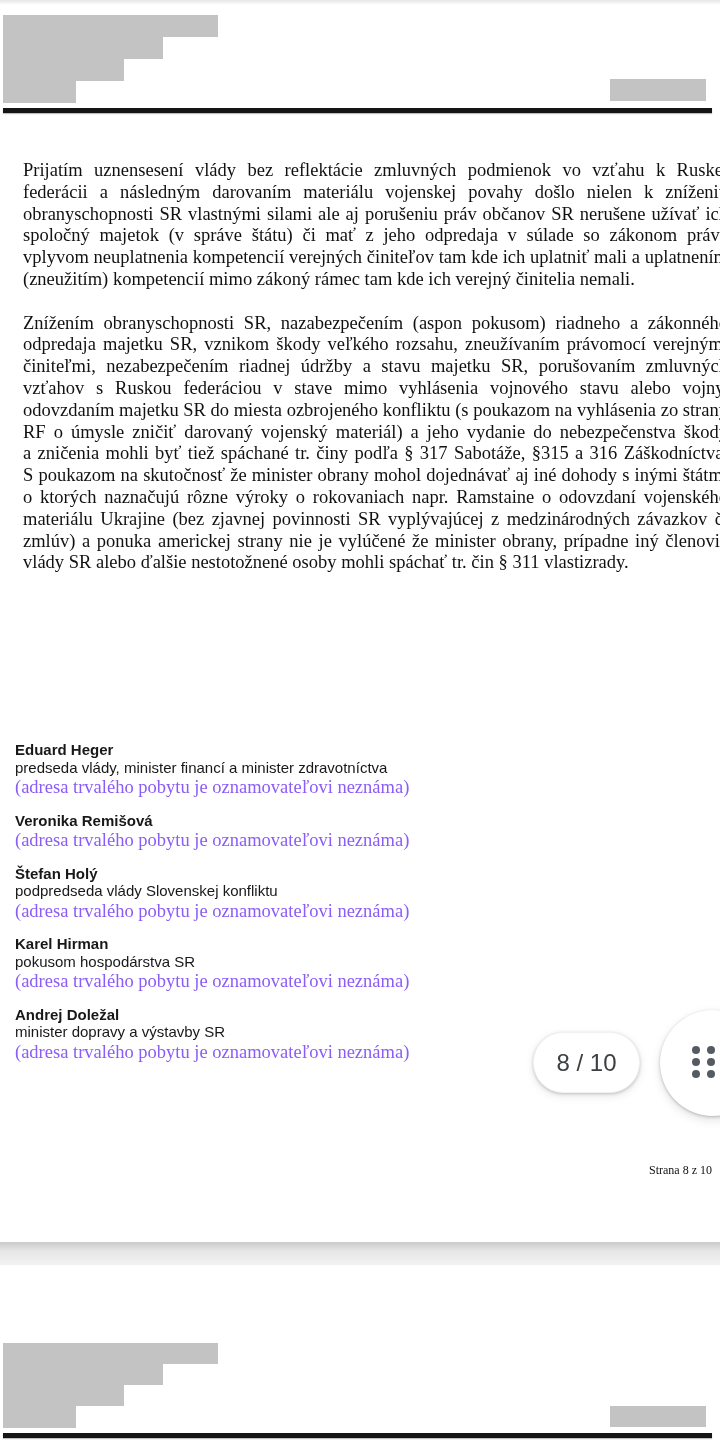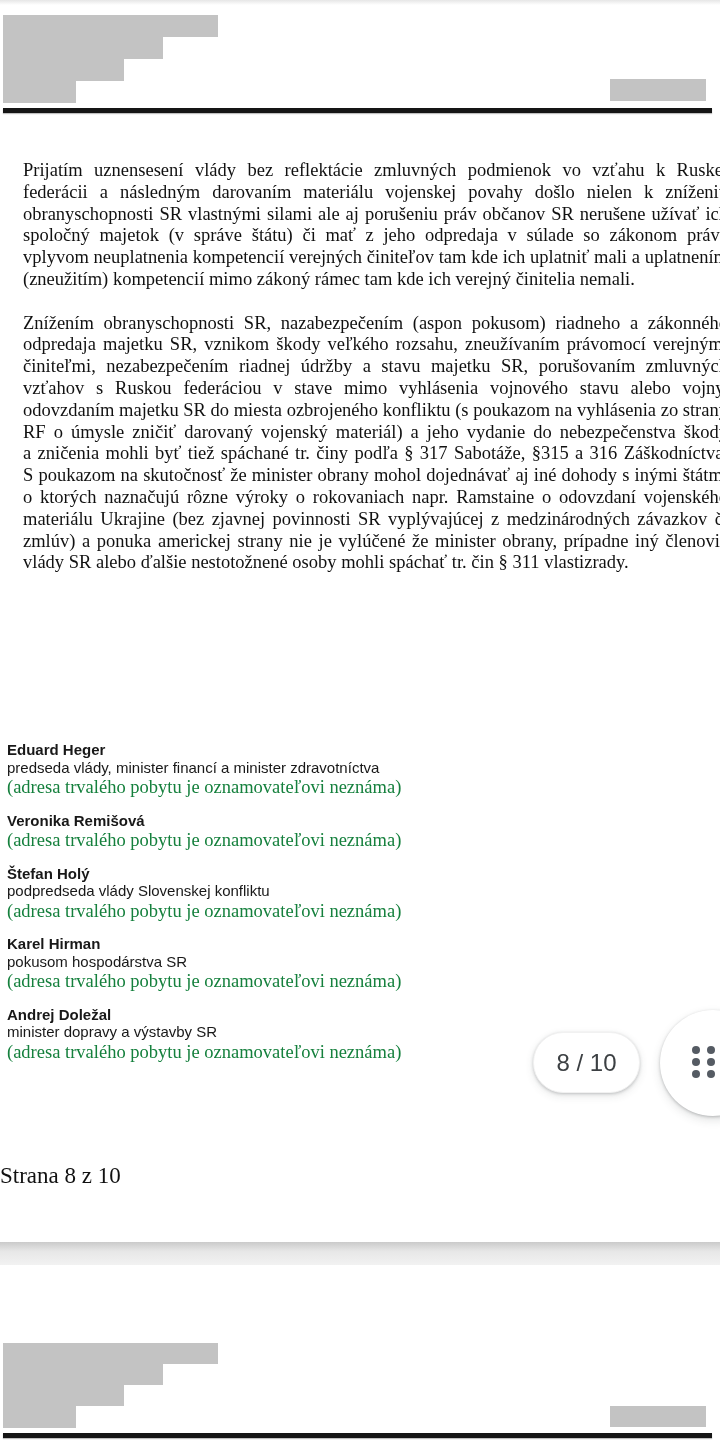--- a/index.html
+++ b/index.html
@@ -17,28 +17,28 @@
   .page-gap { position:absolute; left:0; width:720px; top:1242px; height:23px;
     background:linear-gradient(to bottom,#cacaca 0%,#e7e7e7 40%,#f2f2f2 100%); }
 
   
   .doc-flow { position:absolute; left:7px; top:160px; width:705px;
     text-align:justify; font-size:18.5px; line-height:21.8px;margin-left:16px; }
   .doc-flow p { margin:0 0 21.8px 0; }
 
   .persons { position:absolute; left:7px; top:741px; width:705px;
     font-family:"Liberation Sans", sans-serif; font-size:15px; color:#181818; }
-  .person { margin:0 0 13px 0; }
+  .person { margin:0 0 13px 8px; }
   .person .name { font-weight:bold; line-height:17.5px; }
   .person .role { line-height:17.5px; }
   .person .addr { font-family:"Liberation Serif", serif; font-size:18.5px;
-    line-height:22.5px; color:#15803d; }
+    line-height:22.5px; color:#8b5cf6; }
 
   .page-footer { position:absolute; top:1163px; left:0; width:712px;
-    text-align:left; font-size:23px; color:#111111; }
+    text-align:right; font-size:12px; color:#111111; }
 
   
   .page-pill { position:absolute; left:533px; top:1032px; width:107px; height:61px;
     border-radius:30px; background:#ffffff;
     border:1px solid #f1f1f1; box-sizing:border-box;
     box-shadow:0 1px 3px rgba(60,64,67,0.25), 0 3px 8px rgba(60,64,67,0.12);
     display:flex; align-items:center; justify-content:center;
     font-family:"Liberation Sans", sans-serif; font-size:24px; color:#3c4043;text-align:right; }
   .grid-fab { position:absolute; left:660px; top:1010px; width:106px; height:106px;
     border-radius:50%; background:#ffffff; border:none; padding:0;

